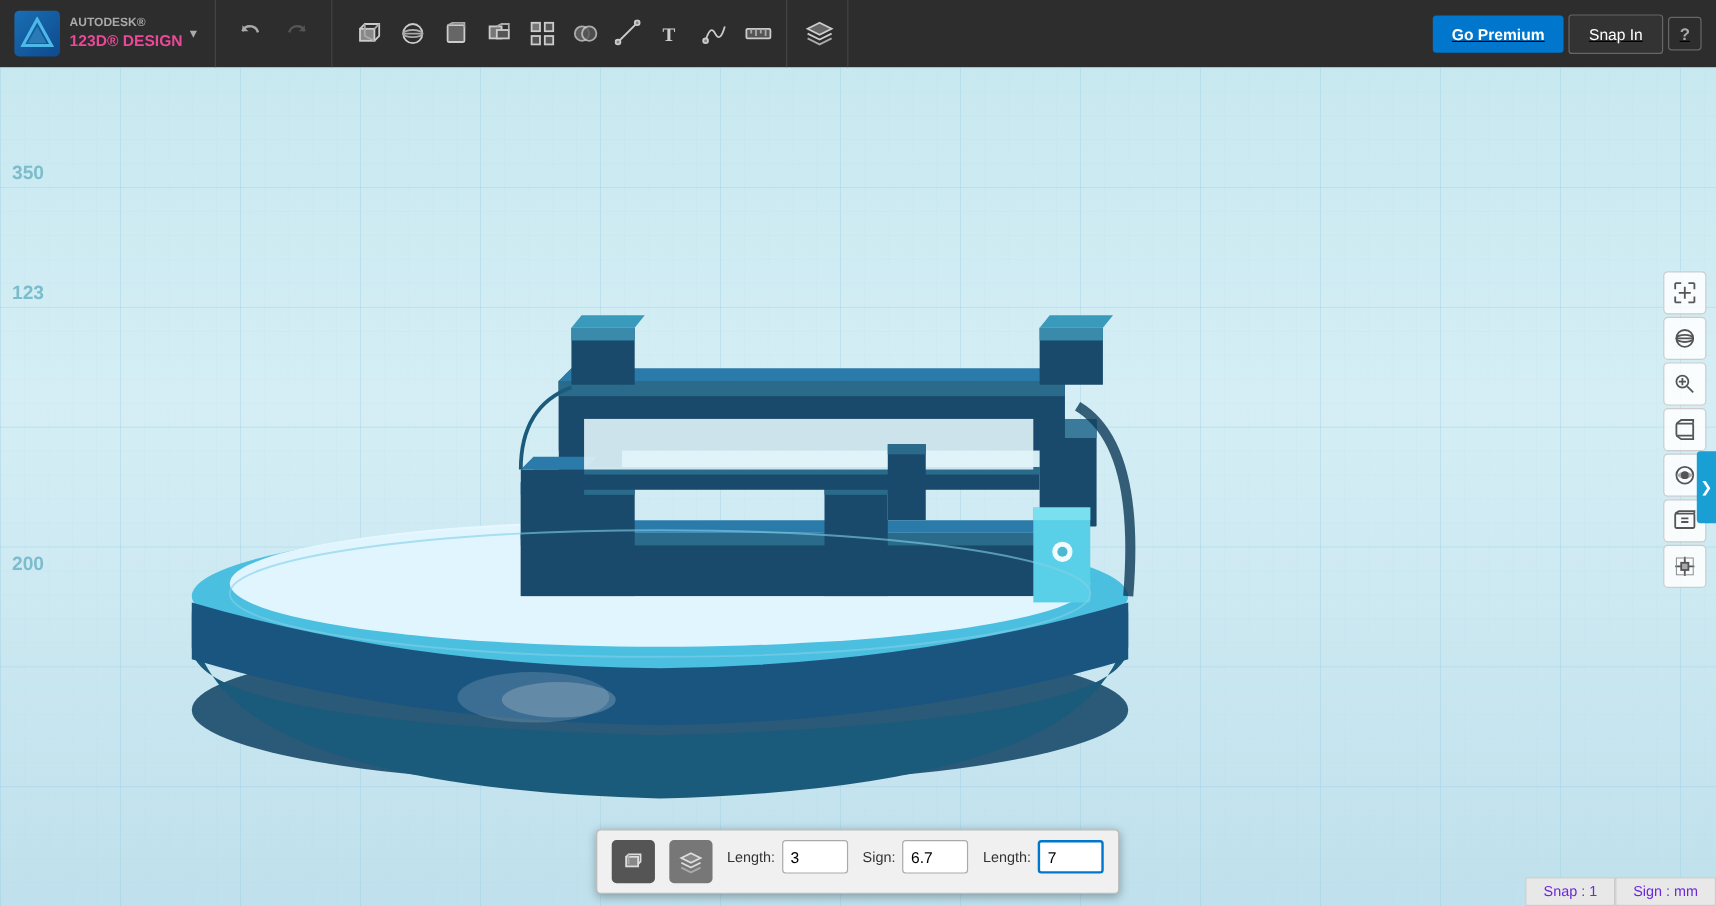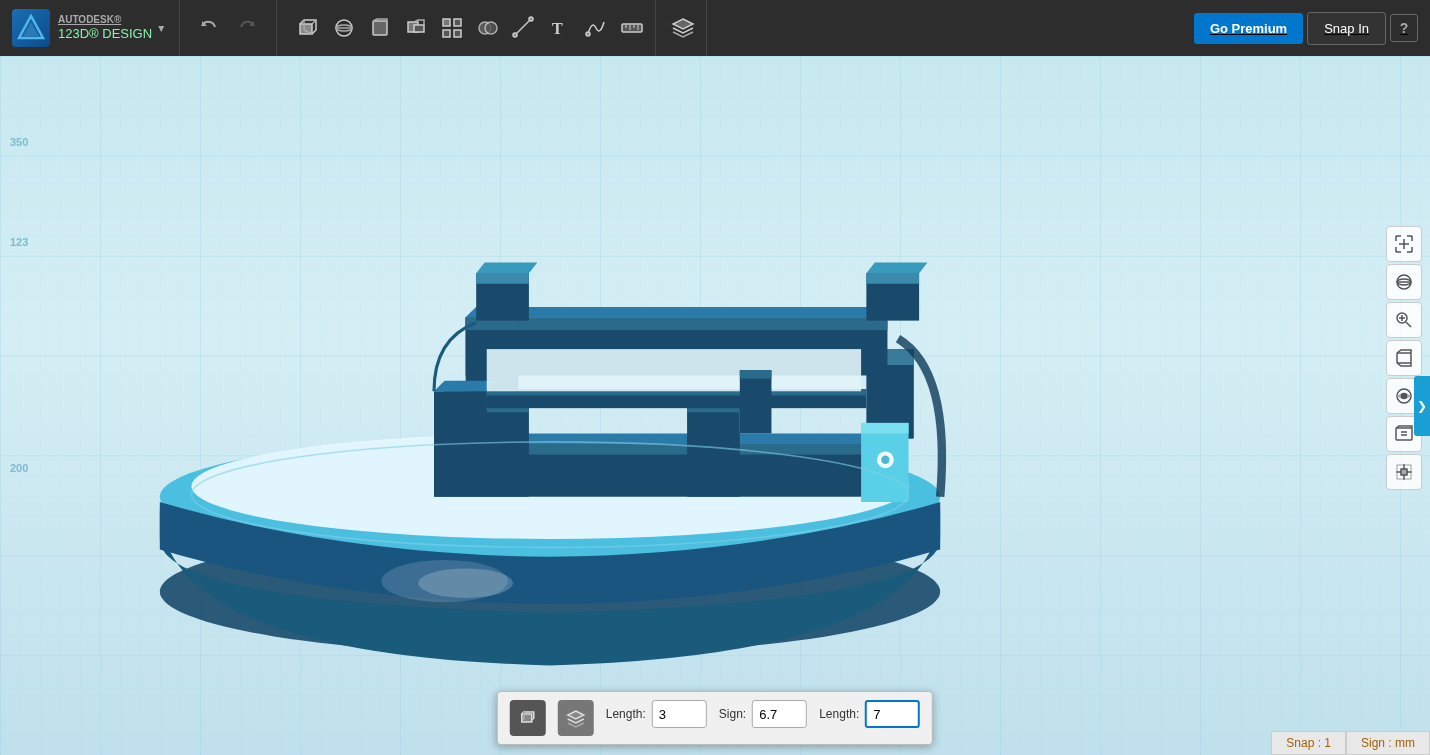--- a/index.html
+++ b/index.html
@@ -13,22 +13,22 @@
     #logo-area {
       display: flex; align-items: center; padding: 0 12px; width: 180px; border-right: 1px solid #444;
       height: 100%;
     }
     #logo-icon {
       width: 38px; height: 38px; margin-right: 8px;
       background: linear-gradient(135deg, #1a6eb5 0%, #0d4a8c 100%);
       border-radius: 4px; display: flex; align-items: center; justify-content: center;
     }
     #logo-text { color: #fff; font-size: 11px; line-height: 1.3; }
-    #logo-text .brand { font-weight: bold; font-size: 10px; color: #aaa; text-decoration: underline; }
-    #logo-text .product { font-weight: normal; font-size: 13px; color: #86efac; }
+    #logo-text .brand { font-weight: bold; font-size: 10px; color: #aaa; }
+    #logo-text .product { font-weight: bold; font-size: 13px; color: #ec4899; }
     #logo-dropdown { color: #aaa; margin-left: 6px; font-size: 12px; cursor: pointer; }
 
     #undo-redo { display: flex; align-items: center; padding: 0 12px; gap: 8px; border-right: 1px solid #444; height: 100%; }
     .toolbar-btn {
       background: none; border: none; cursor: pointer; color: #ccc;
       padding: 4px 6px; border-radius: 3px; display: flex; align-items: center; justify-content: center;
       font-size: 18px;
     }
 
     #tool-groups { display: flex; align-items: center; padding: 0 8px; gap: 4px; flex: 1; height: 100%; }
@@ -56,21 +56,21 @@
 
     
     #viewport {
       position: absolute; top: 56px; left: 0; right: 0; bottom: 0;
       background: linear-gradient(180deg, #c8e8f0 0%, #d5eef5 40%, #bfe0ec 100%);
       overflow: hidden;
     }
 
     
     .axis-label {
-      position: absolute; color: #7bbdcc; font-size: 11px; font-weight: bold;
+      position: absolute; color: #7bbdcc; font-size: 16px; font-weight: bold;
     }
 
     
     #bottom-panel {
       position: absolute; bottom: 10px; left: 50%; transform: translateX(-50%);
       background: #f0f0f0; border: 1px solid #bbb; border-radius: 4px;
       display: flex; align-items: flex-start; padding: 8px 12px; gap: 12px;
       box-shadow: 0 2px 8px rgba(0,0,0,0.3);
     }
     .bottom-icon-btn {
@@ -87,21 +87,21 @@
     }
     .param-input.active-input { border: 2px solid #0077cc; outline: none; }
 
     
     #status-bar {
       position: absolute; bottom: 0; right: 0;
       display: flex; align-items: center; gap: 0;
     }
     .status-item {
       background: #e8e8e8; border: 1px solid #ccc; padding: 4px 14px;
-      font-size: 12px; color: #a16207;
+      font-size: 12px; color: #6d28d9;
     }
 
     
     #nav-cube {
       position: absolute; top: 70px; right: 60px;
       width: 80px; height: 80px;
     }
 
     
     #right-toolbar {

